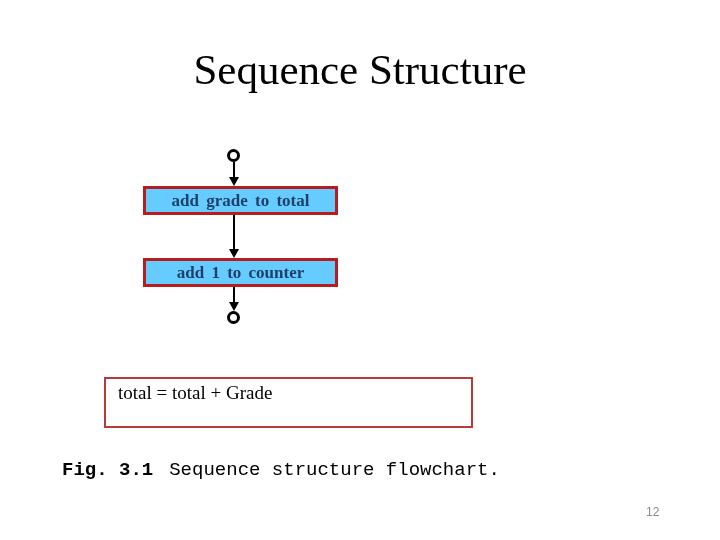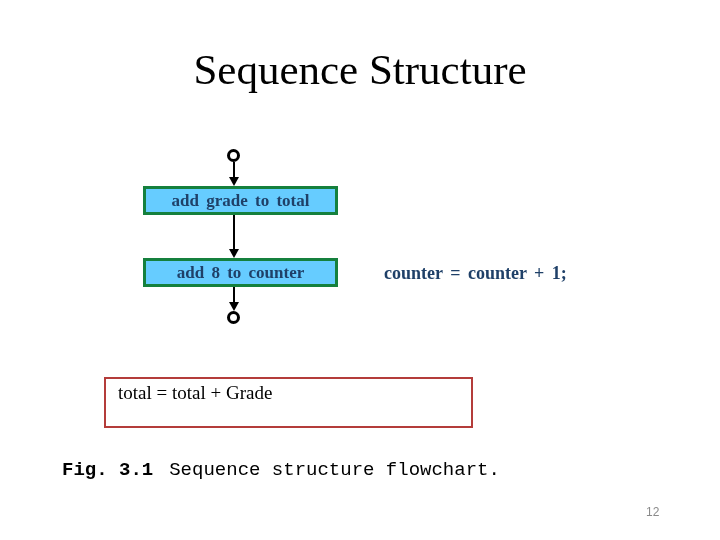--- a/index.html
+++ b/index.html
@@ -61,21 +61,21 @@
   .ah.a2 { left: 229px; top: 249px; }
   .ah.a3 { left: 229px; top: 302px; }
   
   .fbox {
     position: absolute;
     left: 143px;
     width: 195px;
     height: 29px;
     box-sizing: border-box;
     background: #66ccff;
-    border: 3px solid #15803d;
+    border: 3px solid #b91c1c;
     display: flex;
     align-items: center;
     justify-content: center;
     font-family: "Liberation Serif", serif;
     font-weight: bold;
     font-size: 17px;
     color: #1f4068;
     word-spacing: 3px;
   }
   .fbox.b1 { top: 186px; }
@@ -148,28 +148,27 @@
   <div class="ah a1"></div>
 
   <div class="fbox b1">
     <span>add grade to total</span>
   </div>
 
   <div class="vline l2"></div>
   <div class="ah a2"></div>
 
   <div class="fbox b2">
-    <span>add 8 to counter</span>
+    <span>add 1 to counter</span>
   </div>
 
   <div class="vline l3"></div>
   <div class="ah a3"></div>
   <div class="circle bottom"></div>
 
-  <div class="code c2">counter = counter + 1;</div>
 
   <div class="summary">
     <div class="line">total = total + Grade</div>
   </div>
 
   <div class="caption">
     <span class="fig">Fig. 3.1</span><span>Sequence structure flowchart.</span>
   </div>
 
   <div class="pagenum">12</div>

